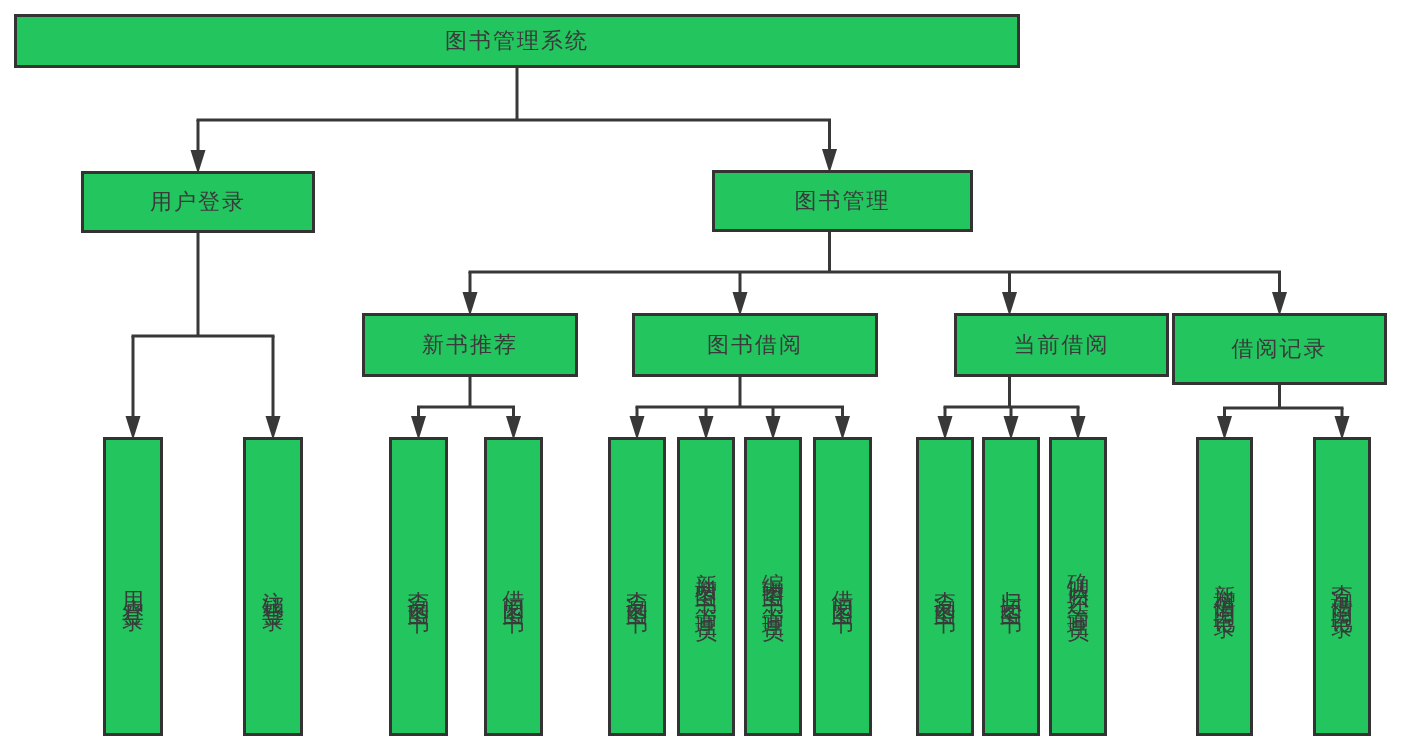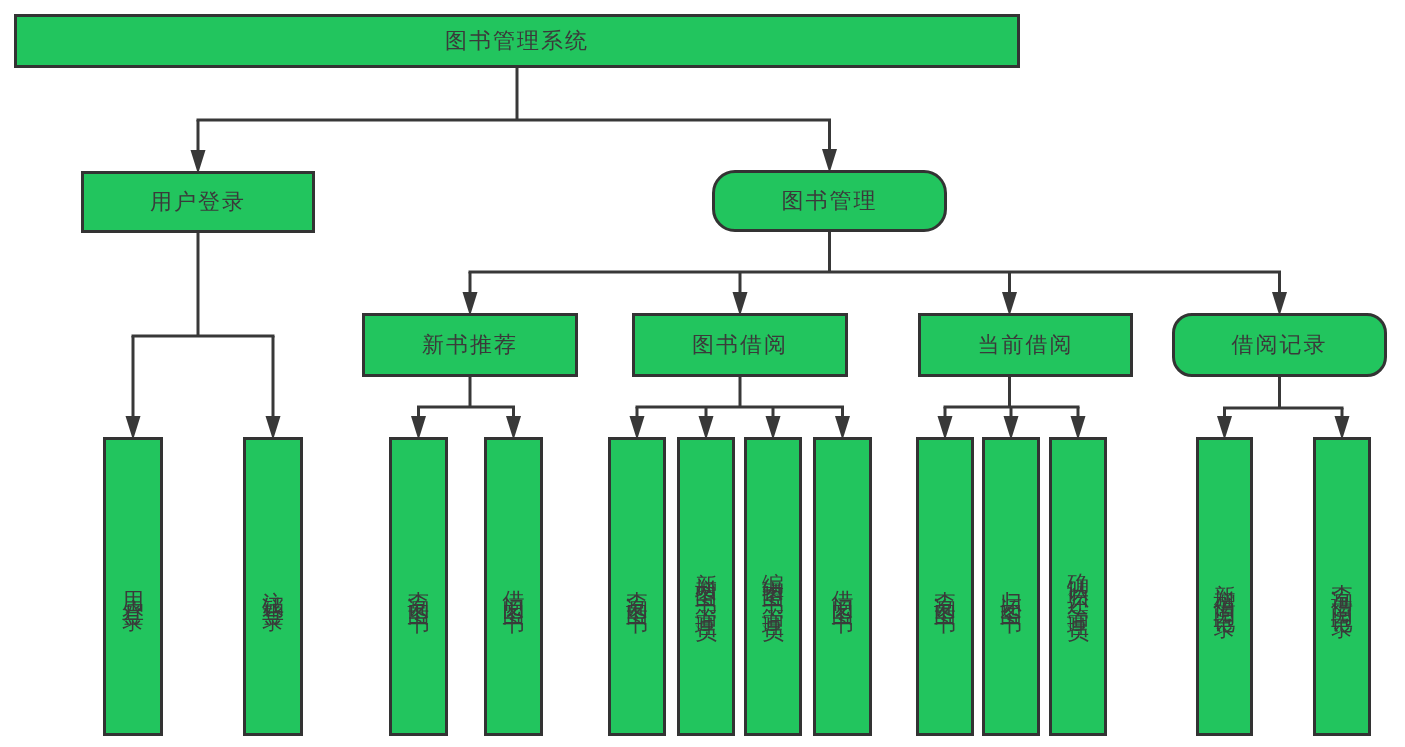--- a/index.html
+++ b/index.html
@@ -110,33 +110,33 @@
       <line x1="1342" y1="408" x2="1342" y2="422" stroke="#383838" stroke-width="3"></line>
       <polygon points="1342,440 1334.5,416 1349.5,416" fill="#383838"></polygon>
     </svg>
 
 <div class="node h" style="left: 14px; top: 14px; width: 1006px; height: 54px;">
       <span class="lbl">图书管理系统</span>
     </div>
     <div class="node h" style="left: 81px; top: 171px; width: 234px; height: 62px;">
       <span class="lbl">用户登录</span>
     </div>
-    <div class="node h" style="left: 712px; top: 170px; width: 235px; height: 62px; border-radius: 23px;">
+    <div class="node h" style="left: 712px; top: 170px; width: 261px; height: 62px;">
       <span class="lbl">图书管理</span>
     </div>
     <div class="node h" style="left: 362px; top: 313px; width: 216px; height: 64px;">
       <span class="lbl">新书推荐</span>
     </div>
-    <div class="node h" style="left: 632px; top: 313px; width: 216px; height: 64px;">
+    <div class="node h" style="left: 632px; top: 313px; width: 246px; height: 64px;">
       <span class="lbl">图书借阅</span>
     </div>
-    <div class="node h" style="left: 918px; top: 313px; width: 215px; height: 64px;">
+    <div class="node h" style="left: 954px; top: 313px; width: 215px; height: 64px;">
       <span class="lbl">当前借阅</span>
     </div>
-    <div class="node h" style="left: 1172px; top: 313px; width: 215px; height: 64px; border-radius: 20px;">
+    <div class="node h" style="left: 1172px; top: 313px; width: 215px; height: 72px;">
       <span class="lbl">借阅记录</span>
     </div>
     <div class="node v" style="left: 103px; top: 437px; width: 60px; height: 299px;">
       <span class="lbl">用户登录</span>
     </div>
     <div class="node v" style="left: 243px; top: 437px; width: 60px; height: 299px;">
       <span class="lbl">注销登录</span>
     </div>
     <div class="node v" style="left: 389px; top: 437px; width: 59px; height: 299px;">
       <span class="lbl">查询图书</span>

